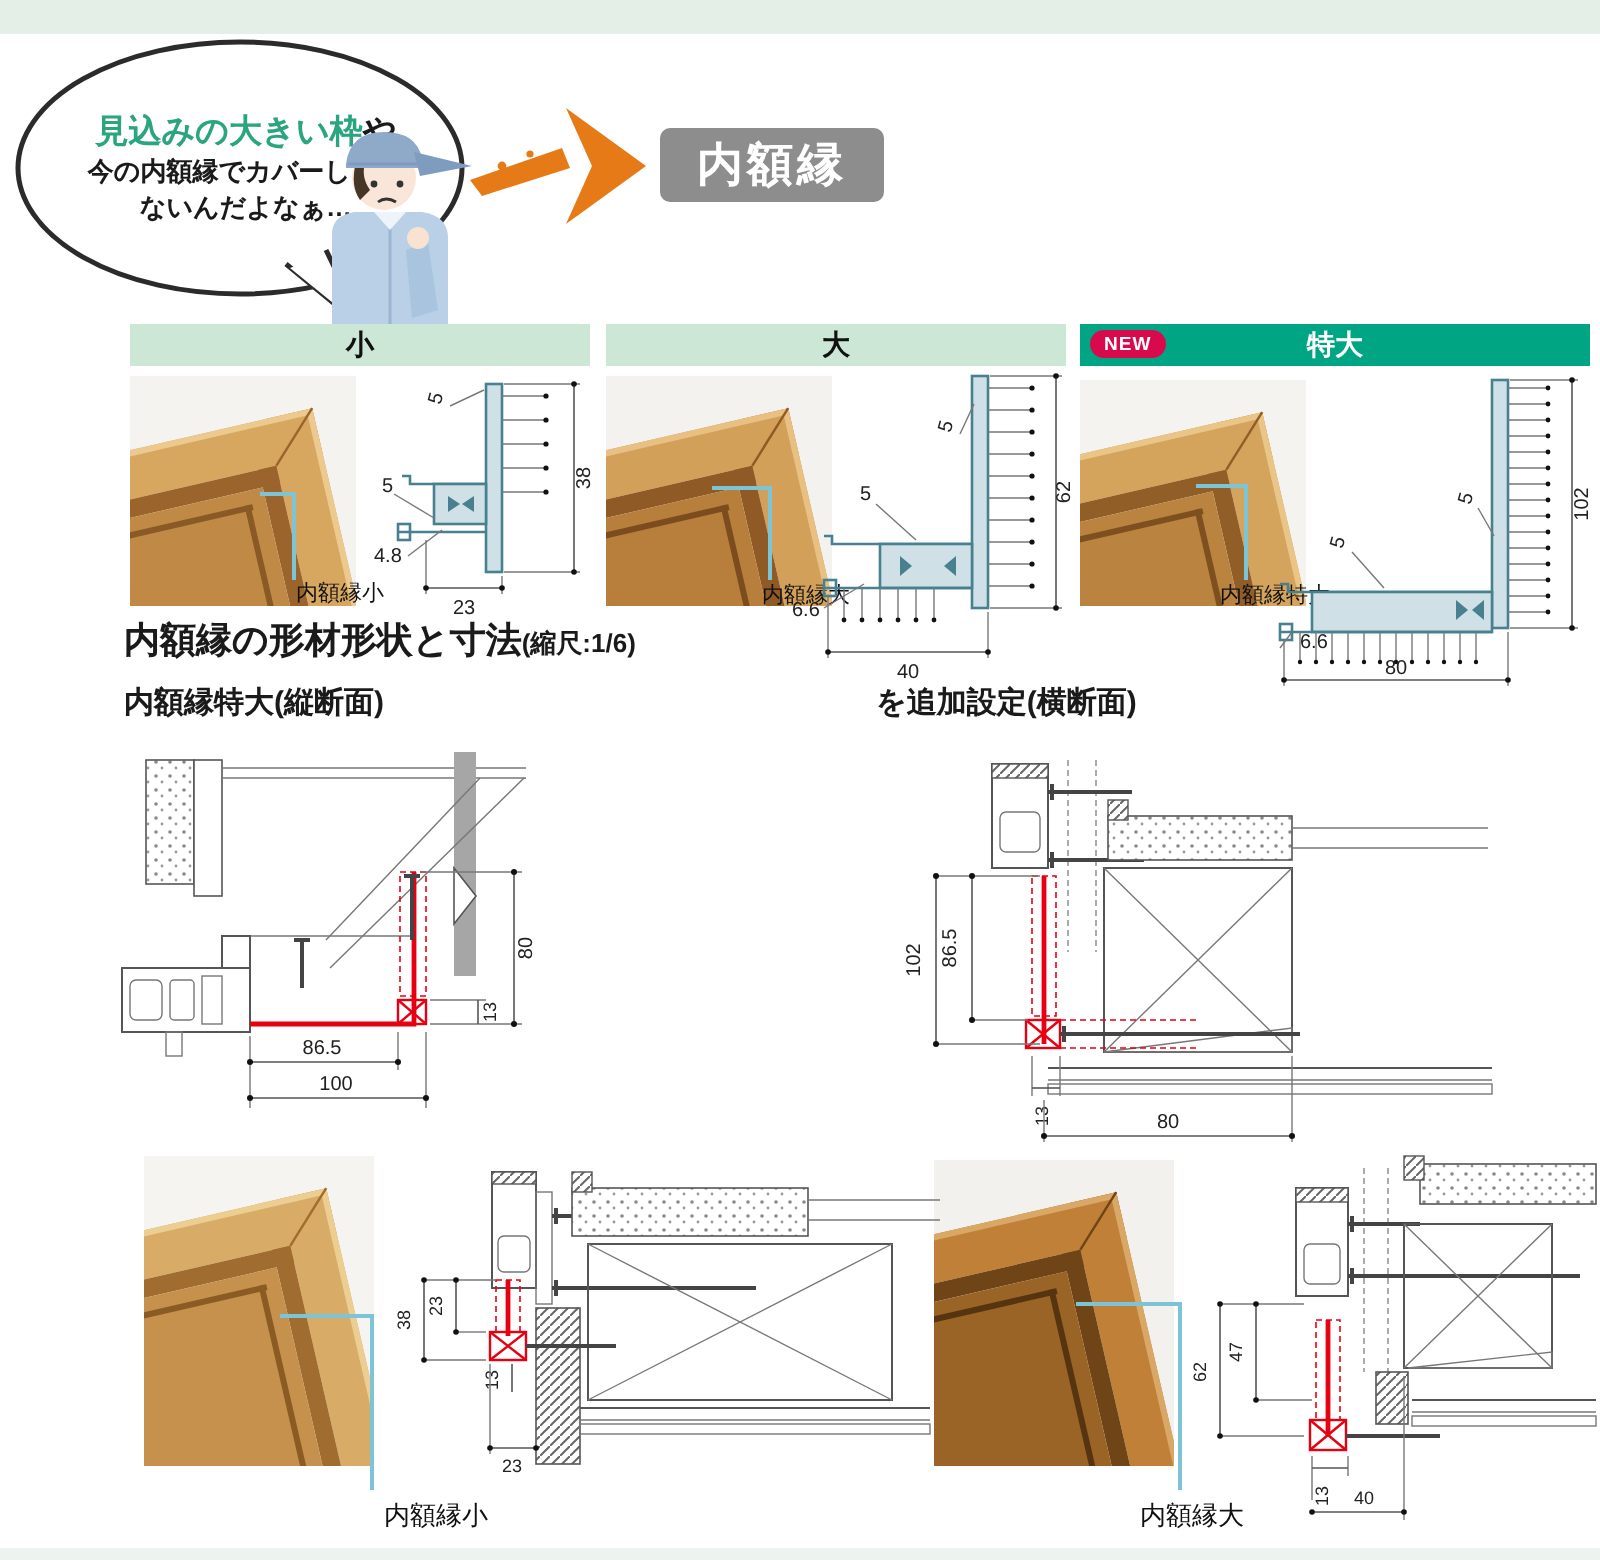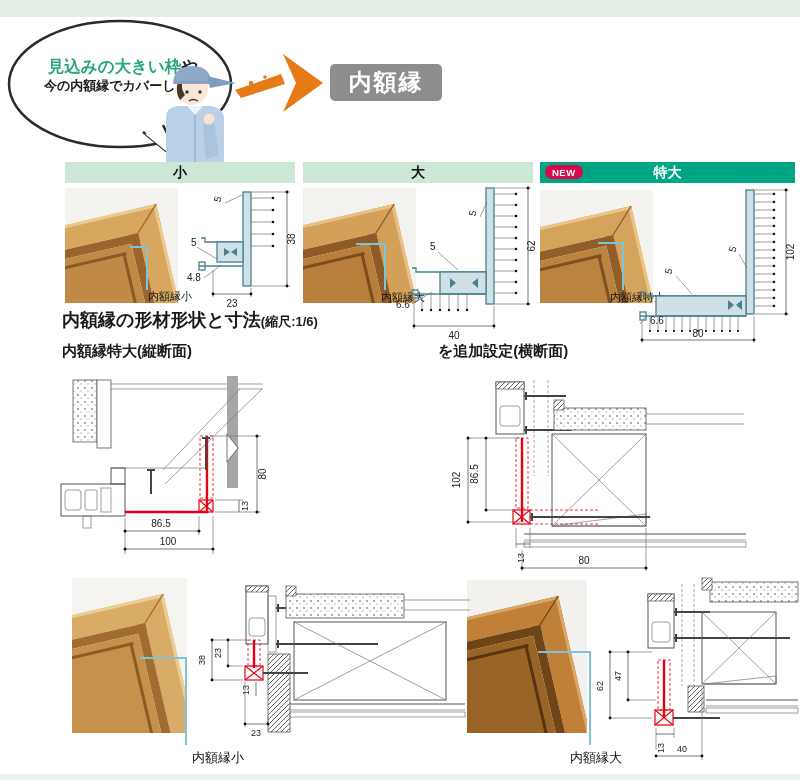--- a/index.html
+++ b/index.html
@@ -91,20 +91,21 @@
   <div class="abs botstrip"></div>
 
   <svg class="abs diag" style="left:5px;top:16px" width="235" height="150" viewBox="0 0 235 150">
     <ellipse cx="115" cy="68" rx="111" ry="63" fill="#fff" stroke="#2b2b2b" stroke-width="2.5"></ellipse>
     <path d="M138,116 L177,148 L158,109" fill="#fff" stroke="#2b2b2b" stroke-width="2.5" stroke-linejoin="round"></path>
     <path d="M140,118 L172,144 L156,112 Z" fill="#fff" stroke="none"></path>
   </svg>
   <div class="abs bubble-text">
     <div class="bl1"><span class="hl">見込みの大きい枠</span><span>や</span></div>
     <div class="bl3">今の内額縁でカバーしきれ</div>
+    <div class="bl3">ないんだよなぁ…</div>
   </div>
 
   <svg class="abs diag" style="left:150px;top:55px" width="92" height="108" viewBox="0 0 92 108">
     <path d="M16,62 Q16,53 27,51 L61,51 Q74,53 74,64 L74,108 L16,108 Z" fill="#b9d0e6"></path>
     <line x1="45" y1="58" x2="45" y2="108" stroke="#9ab6d2" stroke-width="1.5"></line>
     <polygon points="37,51 45,60 53,51" fill="#eef4fa"></polygon>
     <polygon points="56,104 69,100 64,66 53,70" fill="#a8c4de"></polygon>
     <circle cx="59" cy="64" r="5.5" fill="#f8e3d2"></circle>
     <circle cx="42" cy="34" r="16" fill="#f9e6d8"></circle>
     <path d="M28,26 Q25,38 30,45 L35,40 Q30,33 33,25 Z" fill="#453628"></path>

